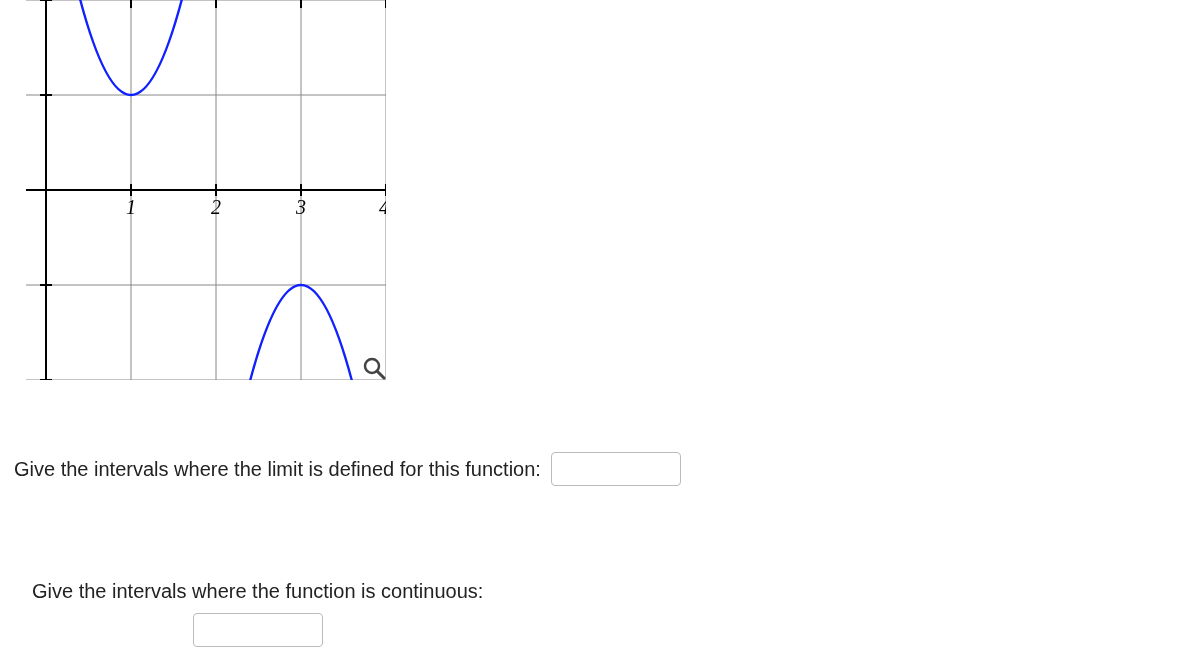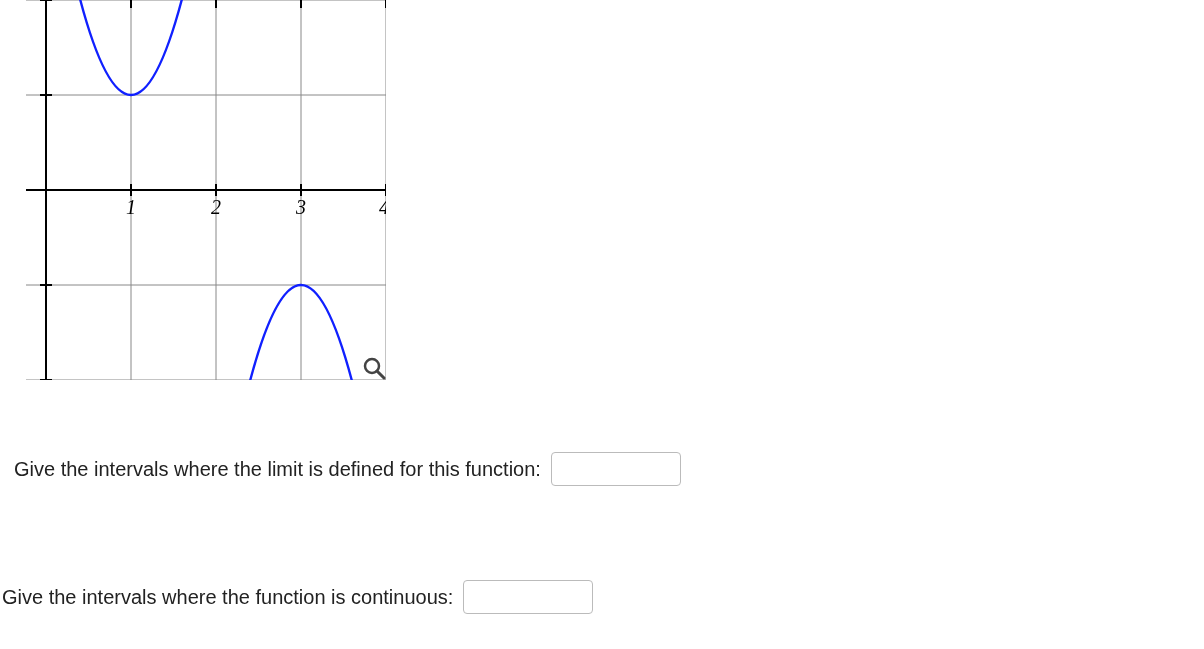--- a/index.html
+++ b/index.html
@@ -21,21 +21,21 @@
     width: 360px;
     height: 380px;
   }
   .question-row {
     position: absolute;
     display: flex;
     align-items: center;
     gap: 10px;
   }
   .q1 { left: 14px; top: 452px; }
-  .q2 { left: 2px; top: 580px; }
+  .q2 { left: 32px; top: 580px; flex-direction: column; }
   .answer-input {
     width: 130px;
     height: 34px;
     border: 1px solid #bbb;
     border-radius: 4px;
     font-size: 16px;
     padding: 4px 8px;
     background: #fff;
   }
   .prompt-text { white-space: nowrap; }

